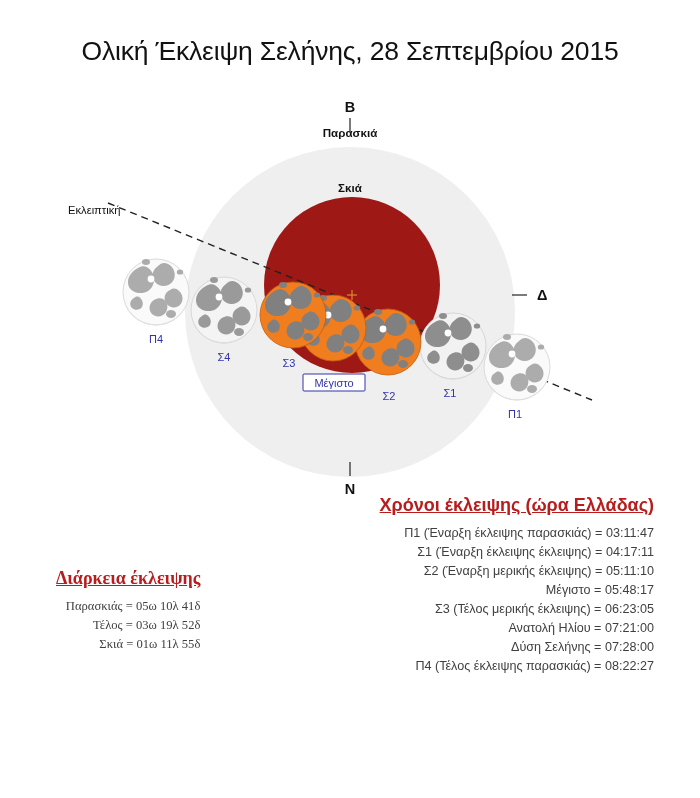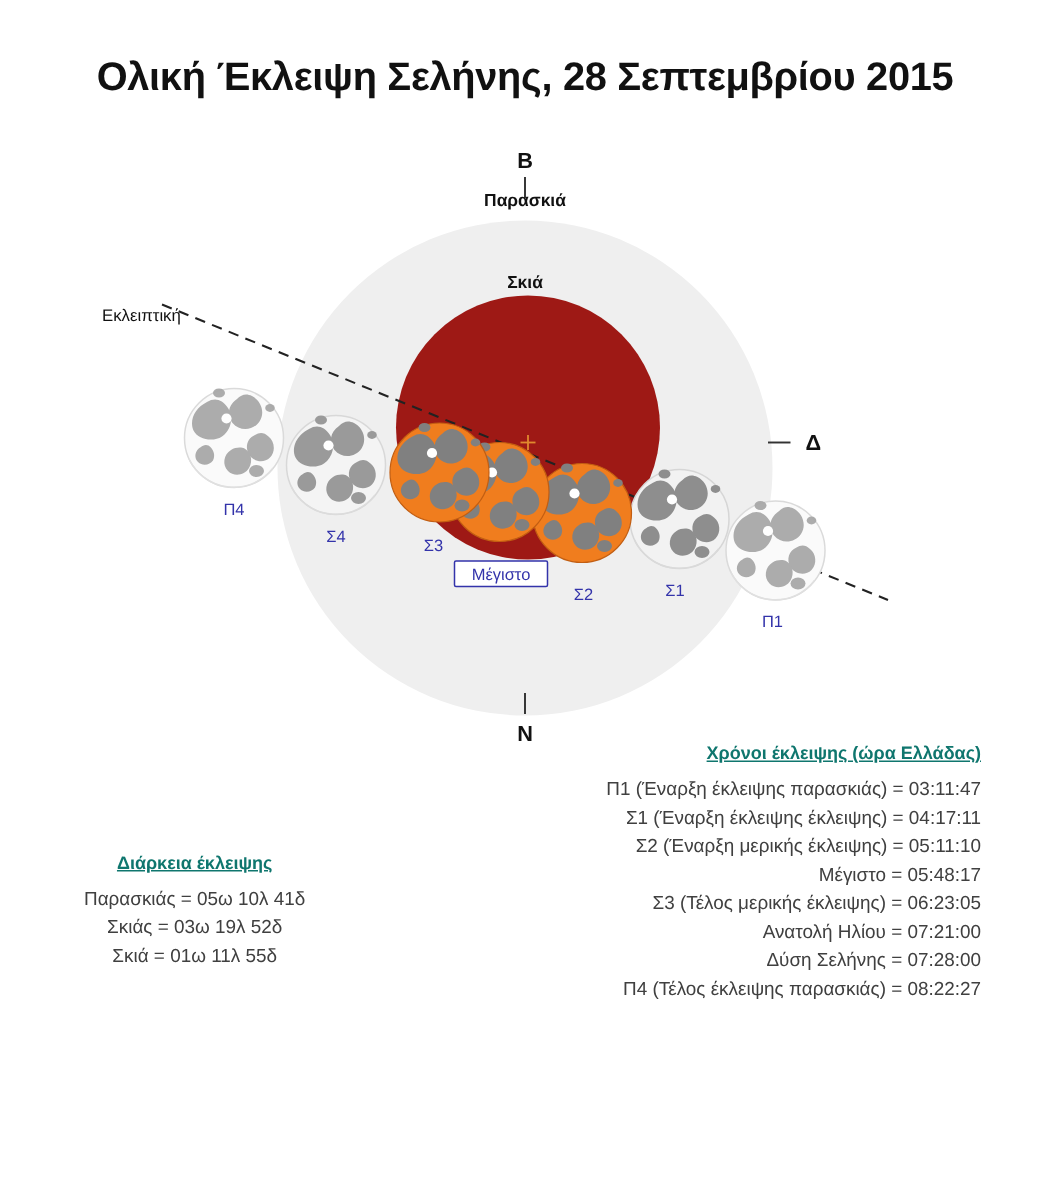--- a/index.html
+++ b/index.html
@@ -21,58 +21,59 @@
   }
 
   
   #title {
     position: absolute;
     left: 0;
     top: 36px;
     width: 700px;
     text-align: center;
     font-size: 26.5px;
-    font-weight: bold;
+    font-weight: normal;
     letter-spacing: -0.2px;
     color: #111111;
     white-space: nowrap;
   }
 
   
   #diagram {
     position: absolute;
     left: 0;
     top: 80px;
     width: 700px;
     height: 430px;
   }
   #diagram-svg {
     display: block;
   }
 
   
   .blk-heading {
-    font-size: 12px;
+    font-size: 18px;
     font-weight: bold;
-    color: #0f766e;
+    color: #b91c1c;
     text-decoration: underline;
     white-space: nowrap;
   }
   .blk-line {
     font-size: 12.6px;
     color: #404040;
     white-space: nowrap;
     line-height: 19px;
   }
 
   #duration-block {
     position: absolute;
     left: 56px;
     top: 568px;
-    text-align: center;
+    text-align: right;
+    font-family: Liberation Serif, serif;
   }
   #duration-block .blk-heading { margin-bottom: 8px; }
 
   #times-block {
     position: absolute;
     right: 46px;
     top: 495px;
     text-align: right;
   }
   #times-block .blk-heading { margin-bottom: 8px; }
@@ -202,21 +203,21 @@
       <g>
         <rect x="303" y="294" width="62" height="17" rx="1" fill="#FFFFFF" stroke="#3333AA" stroke-width="1"></rect>
         <text x="334" y="306.5" text-anchor="middle" font-family="Liberation Sans, sans-serif" font-size="11" fill="#3333AA">Μέγιστο</text>
       </g>
     </svg>
   </div>
 
   <div id="duration-block">
     <div class="blk-heading">Διάρκεια έκλειψης</div>
     <div class="blk-line">Παρασκιάς = 05ω 10λ 41δ</div>
-    <div class="blk-line">Σκιάς = 03ω 19λ 52δ</div>
+    <div class="blk-line">Τέλος = 03ω 19λ 52δ</div>
     <div class="blk-line">Σκιά = 01ω 11λ 55δ</div>
   </div>
 
   <div id="times-block">
     <div class="blk-heading">Χρόνοι έκλειψης (ώρα Ελλάδας)</div>
     <div class="blk-line">Π1 (Έναρξη έκλειψης παρασκιάς) = 03:11:47</div>
     <div class="blk-line">Σ1 (Έναρξη έκλειψης έκλειψης) = 04:17:11</div>
     <div class="blk-line">Σ2 (Έναρξη μερικής έκλειψης) = 05:11:10</div>
     <div class="blk-line">Μέγιστο = 05:48:17</div>
     <div class="blk-line">Σ3 (Τέλος μερικής έκλειψης) = 06:23:05</div>

